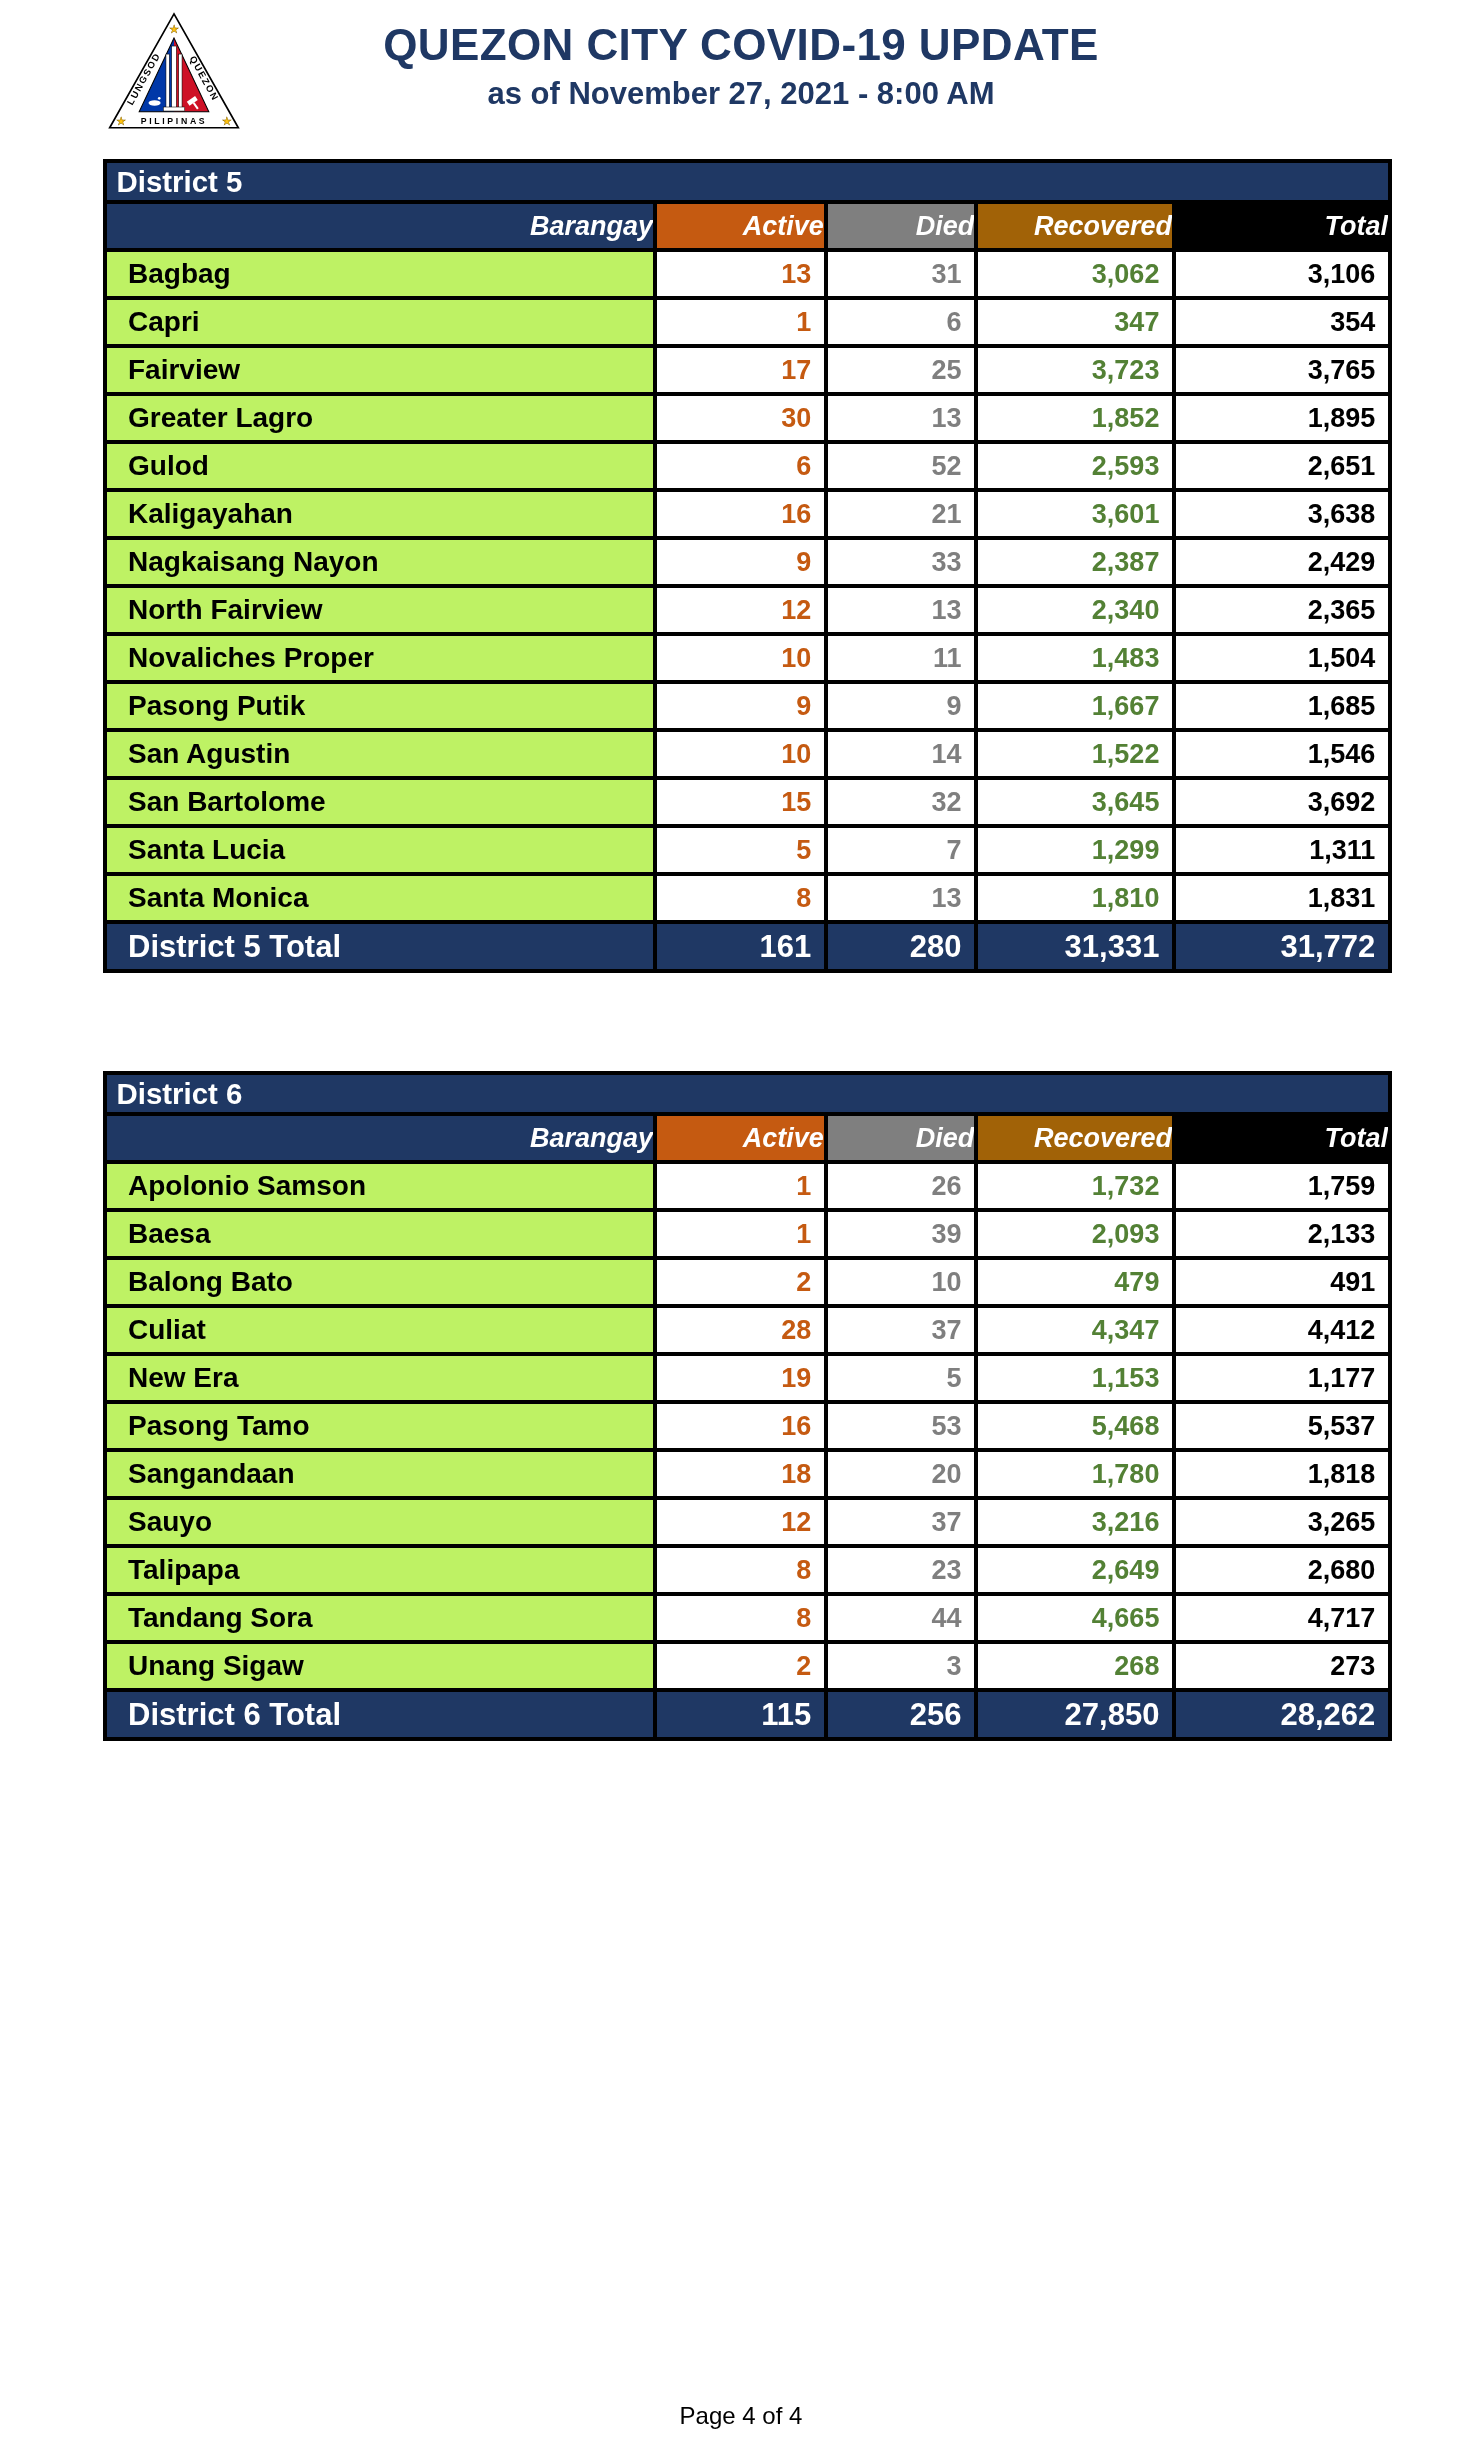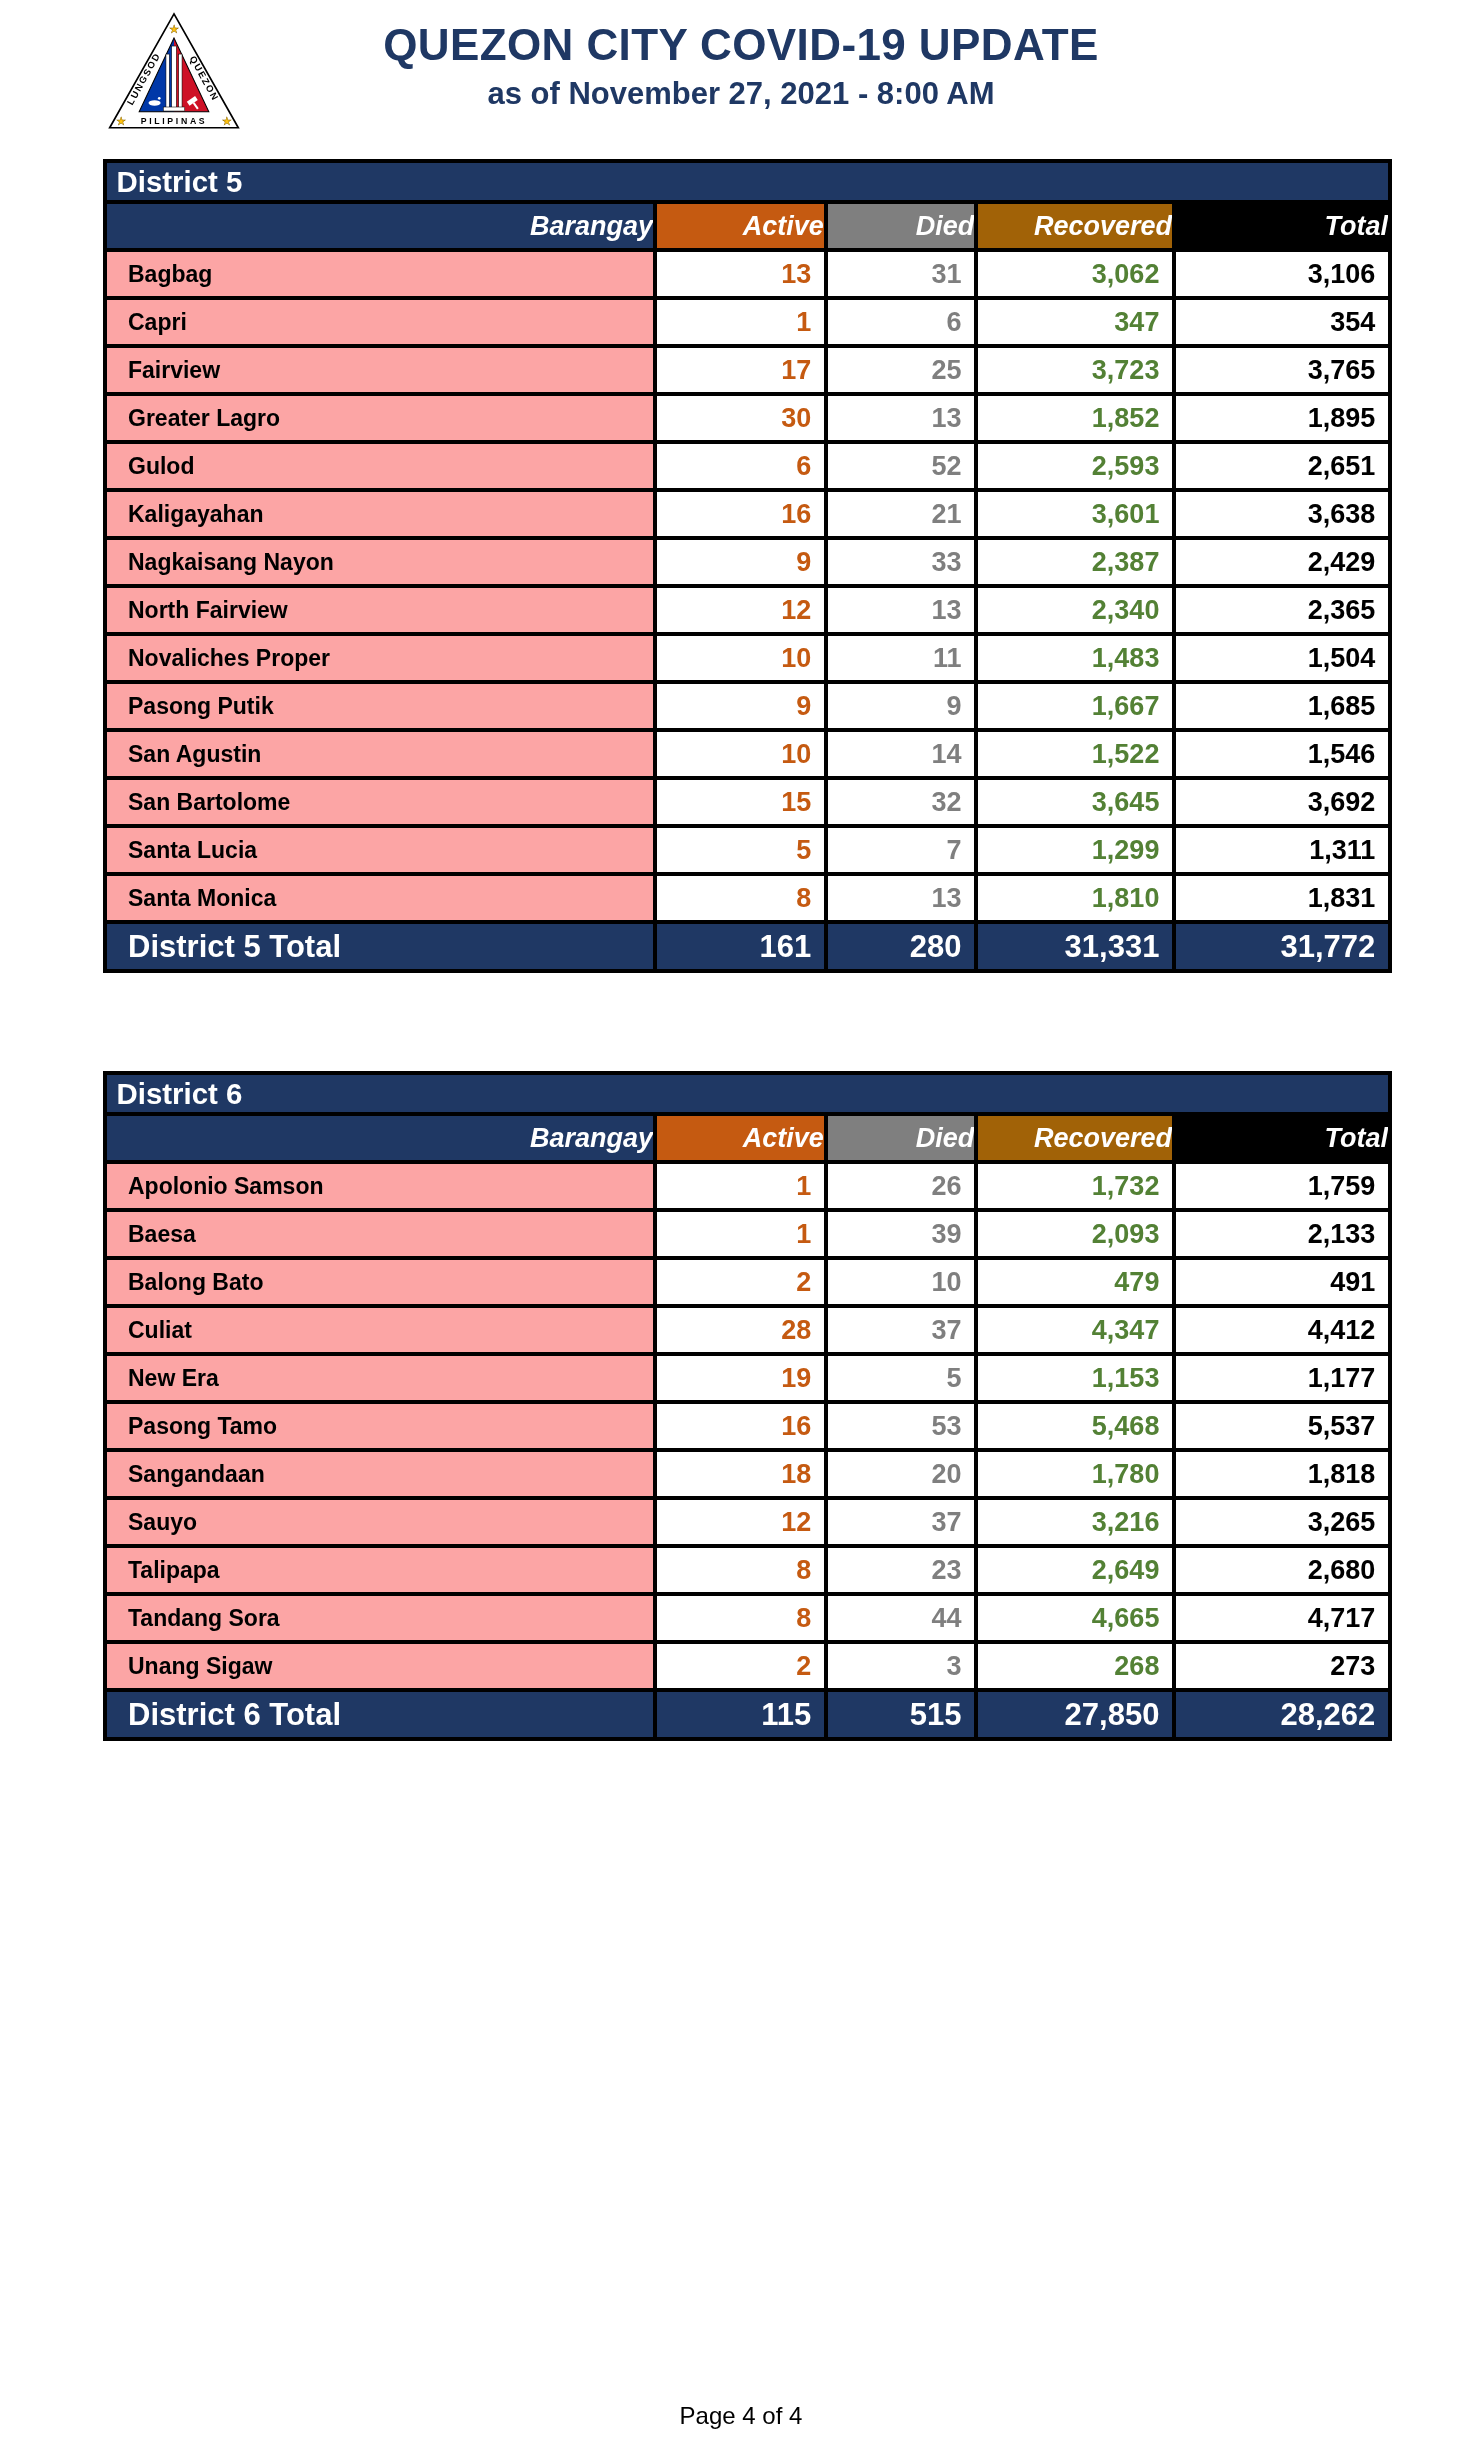--- a/index.html
+++ b/index.html
@@ -31,21 +31,21 @@
     text-align:left; padding-left:9.6px; height:41px;
   }
   .tbl thead th { height:48px; font-weight:bold; font-style:italic; color:#ffffff; font-size:27px; text-align:right; }
   .th-barangay  { background:#1F3864; }
   .th-active    { background:#C55A11; }
   .th-died      { background:#7F7F7F; }
   .th-recovered { background:#a16207; }
   .th-total     { background:#000000; }
   .tbl tbody td { height:48px; }
   .cell-name {
-    background:#fca5a5; color:#000; font-weight:bold; font-size:23px;
+    background:#bef264; color:#000; font-weight:bold; font-size:28px;
     text-align:left; padding-left:21px;margin-top:42px;
   }
   .cell-num { background:#ffffff; font-weight:bold; font-size:27px; text-align:right; padding-right:12.7px; }
   .c-active    { color:#C55A11; }
   .c-died      { color:#7F7F7F; }
   .c-recovered { color:#538135; }
   .c-total     { color:#000000; }
   .tbl tfoot td {
     background:#1F3864; color:#ffffff; font-weight:bold; 
     font-size:31px; height:49px;
@@ -325,21 +325,21 @@
           <td class="cell-num c-active">2</td>
           <td class="cell-num c-died">3</td>
           <td class="cell-num c-recovered">268</td>
           <td class="cell-num c-total">273</td>
         </tr>
       </tbody>
     <tfoot>
       <tr>
         <td class="foot-label">District 6 Total</td>
         <td class="foot-num">115</td>
-        <td class="foot-num">515</td>
+        <td class="foot-num">256</td>
         <td class="foot-num">27,850</td>
         <td class="foot-num">28,262</td>
       </tr>
     </tfoot>
   </table>
 
   <div class="page-footer">Page 4 of 4</div>
 
 </div>
 

